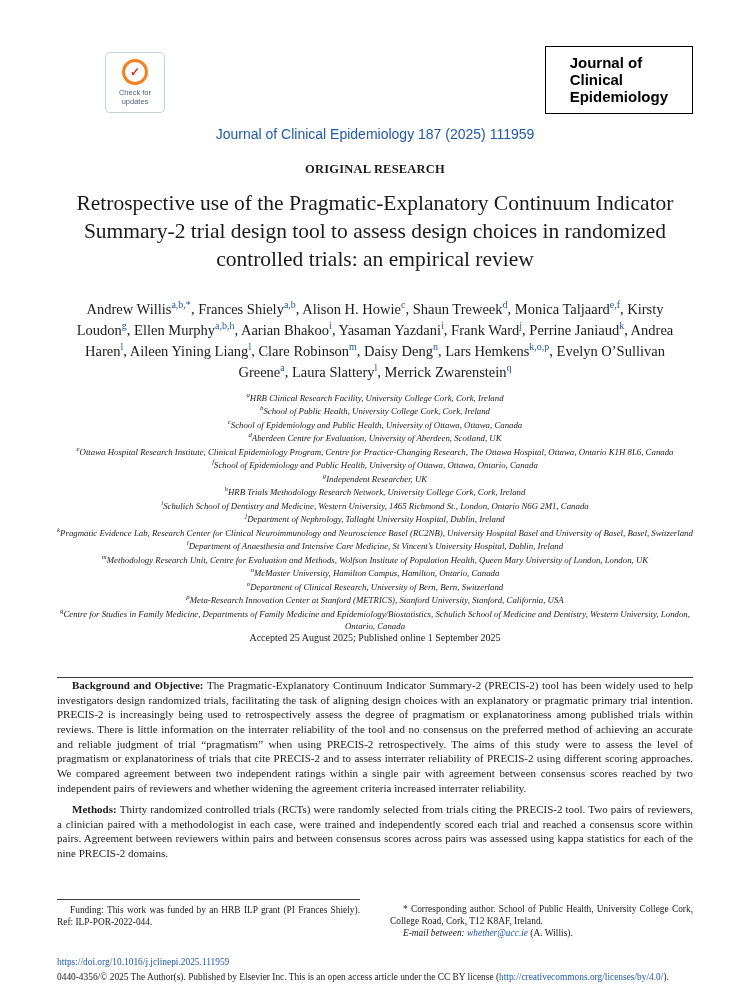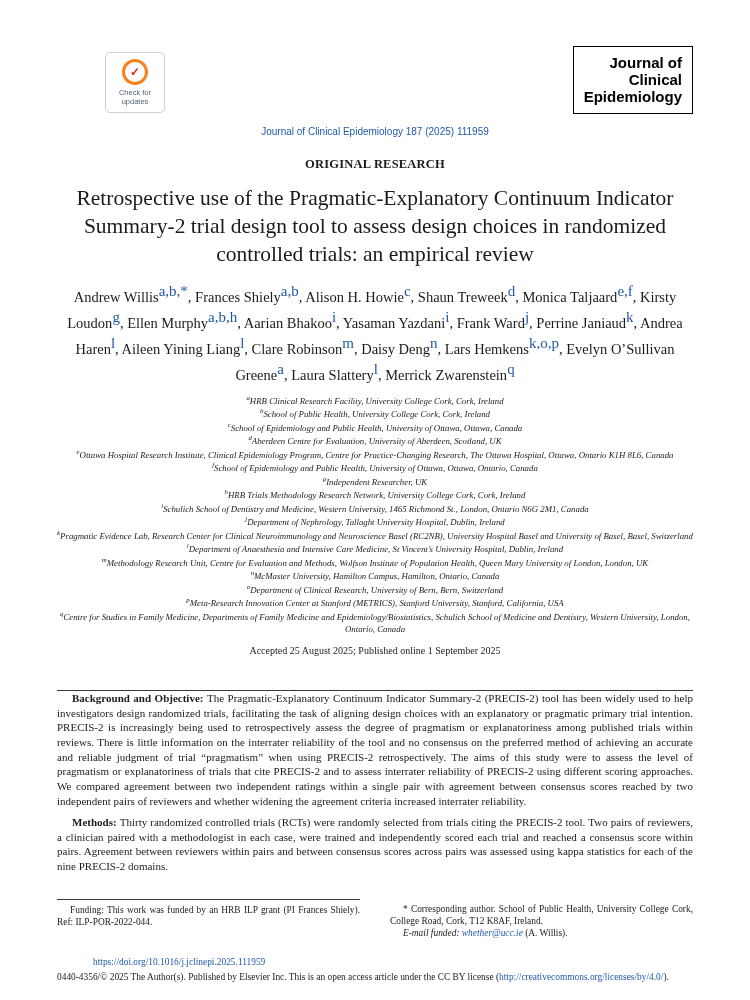--- a/index.html
+++ b/index.html
@@ -30,59 +30,58 @@
     width: 20px; height: 20px; border-radius: 50%;
     border: 3px solid #f58220; margin: 0 auto 3px auto;
     display: flex; align-items: center; justify-content: center;
   }
   .cm-check { color: #e1251b; font-size: 12px; font-weight: bold; line-height: 1; font-family: "Liberation Sans", sans-serif; }
   .cm-text { font-family: "Liberation Sans", sans-serif; font-size: 7.5px; line-height: 1.25; color: #51647a; }
 
   .journal-box {
     margin-left: auto;
     border: 1.6px solid #000;
-    padding: 8px 10px;
-    text-align: right;
+    padding: 8px 24px;
     font-family: "Liberation Sans", sans-serif;
     font-weight: bold; font-size: 15px; line-height: 1.12;
     color: #000;
   }
 
   .journal-citation {
     margin-top: 12px; text-align: center;
     font-family: "Liberation Sans", sans-serif;
-    font-size: 10px; color: #2159a8;
+    font-size: 14px; color: #2159a8;
     cursor: pointer;
   }
 
   
   .section-label { margin-top: 20px; text-align: center; font-weight: bold; font-size: 12.5px; letter-spacing: 0.2px; }
-  .title { margin: 13px auto 0 auto; max-width: 640px; text-align: center; font-size: 21.5px; font-weight: normal; line-height: 1.3; }
+  .title { margin: 13px auto 12px auto; max-width: 640px; text-align: center; font-size: 21.5px; font-weight: normal; line-height: 1.3; }
   .authors { margin: 12px auto 0 auto; max-width: 628px; text-align: center; font-size: 14.5px; line-height: 1.38; }
-  .authors sup { color: #2159a8; font-size: 15px; cursor: pointer; }
+  .authors sup { color: #2159a8; font-size: 10px; cursor: pointer; }
   .affiliations { margin: 9px auto 0 auto; max-width: 640px; text-align: center; font-style: italic; font-size: 8.8px; line-height: 1.32; }
   .affiliations sup { font-size: 6.8px; }
-  .dates { margin-top: 10px; text-align: center; font-size: 10px; }
+  .dates { text-align: center; font-size: 10px; }
 
   
   .abstract-rule { border: none; border-top: 1px solid #3a3a3a; margin: 34px 0 0 0; }
   .abstract-heading { margin: 9px 0 7px 0; font-size: 11.5px; font-weight: bold; }
   .abs-para { margin: 0 0 7px 0; font-size: 11px; line-height: 1.33; text-align: justify; text-indent: 15px; }
   .abs-para b { font-weight: bold; }
 
   
   .footer-block { margin-top: auto; }
   .footnotes { display: flex; gap: 30px; font-size: 9.4px; line-height: 1.3; }
   .fn-left { flex: 1; border-top: 0.8px solid #3a3a3a; padding-top: 4px; text-align: justify; }
   .fn-right { flex: 1; padding-top: 4px; text-align: justify; }
   .fn-para { margin: 0; text-indent: 13px; }
   .link { color: #2159a8; text-decoration: none; cursor: pointer; }
   .email-italic { font-style: italic; }
   .bottom-lines { margin-top: 16px; font-size: 9.4px; line-height: 1.35; }
-  .doi-line { display: inline-block; margin-bottom: 2px; margin-left: 36px; }
+  .doi-line { display: inline-block; margin-bottom: 2px; }
   .copyright { margin: 1px 0 0 0; max-width: 640px; }
 </style>
 </head>
 <body>
 
 <div class="page">
 
   <div class="header-row">
 
     <div class="crossmark">
@@ -134,21 +133,21 @@
       <p class="abs-para"><b>Methods: </b>Thirty randomized controlled trials (RCTs) were randomly selected from trials citing the PRECIS-2 tool. Two pairs of reviewers, a clinician paired with a methodologist in each case, were trained and independently scored each trial and reached a consensus score within pairs. Agreement between reviewers within pairs and between consensus scores across pairs was assessed using kappa statistics for each of the nine PRECIS-2 domains.</p>
     </div>
 
   <div class="footer-block">
     <div class="footnotes">
       <div class="fn-left">
         <p class="fn-para">Funding: This work was funded by an HRB ILP grant (PI Frances Shiely). Ref: ILP-POR-2022-044.</p>
       </div>
       <div class="fn-right">
         <p class="fn-para">* Corresponding author. School of Public Health, University College Cork, College Road, Cork, T12 K8AF, Ireland.</p>
-        <p class="fn-para"><span class="email-italic">E-mail funded:</span> <span class="link email-italic">whether@ucc.ie</span><span> (A. Willis).</span></p>
+        <p class="fn-para"><span class="email-italic">E-mail between:</span> <span class="link email-italic">whether@ucc.ie</span><span> (A. Willis).</span></p>
       </div>
     </div>
 
     <div class="bottom-lines">
       <span class="link doi-line">https://doi.org/10.1016/j.jclinepi.2025.111959</span>
       <p class="copyright"><span>0440-4356/© 2025 The Author(s). Published by Elsevier Inc. This is an open access article under the CC BY license (</span><span class="link">http://creativecommons.org/licenses/by/4.0/</span><span>).</span></p>
     </div>
   </div>
 
 </div>

